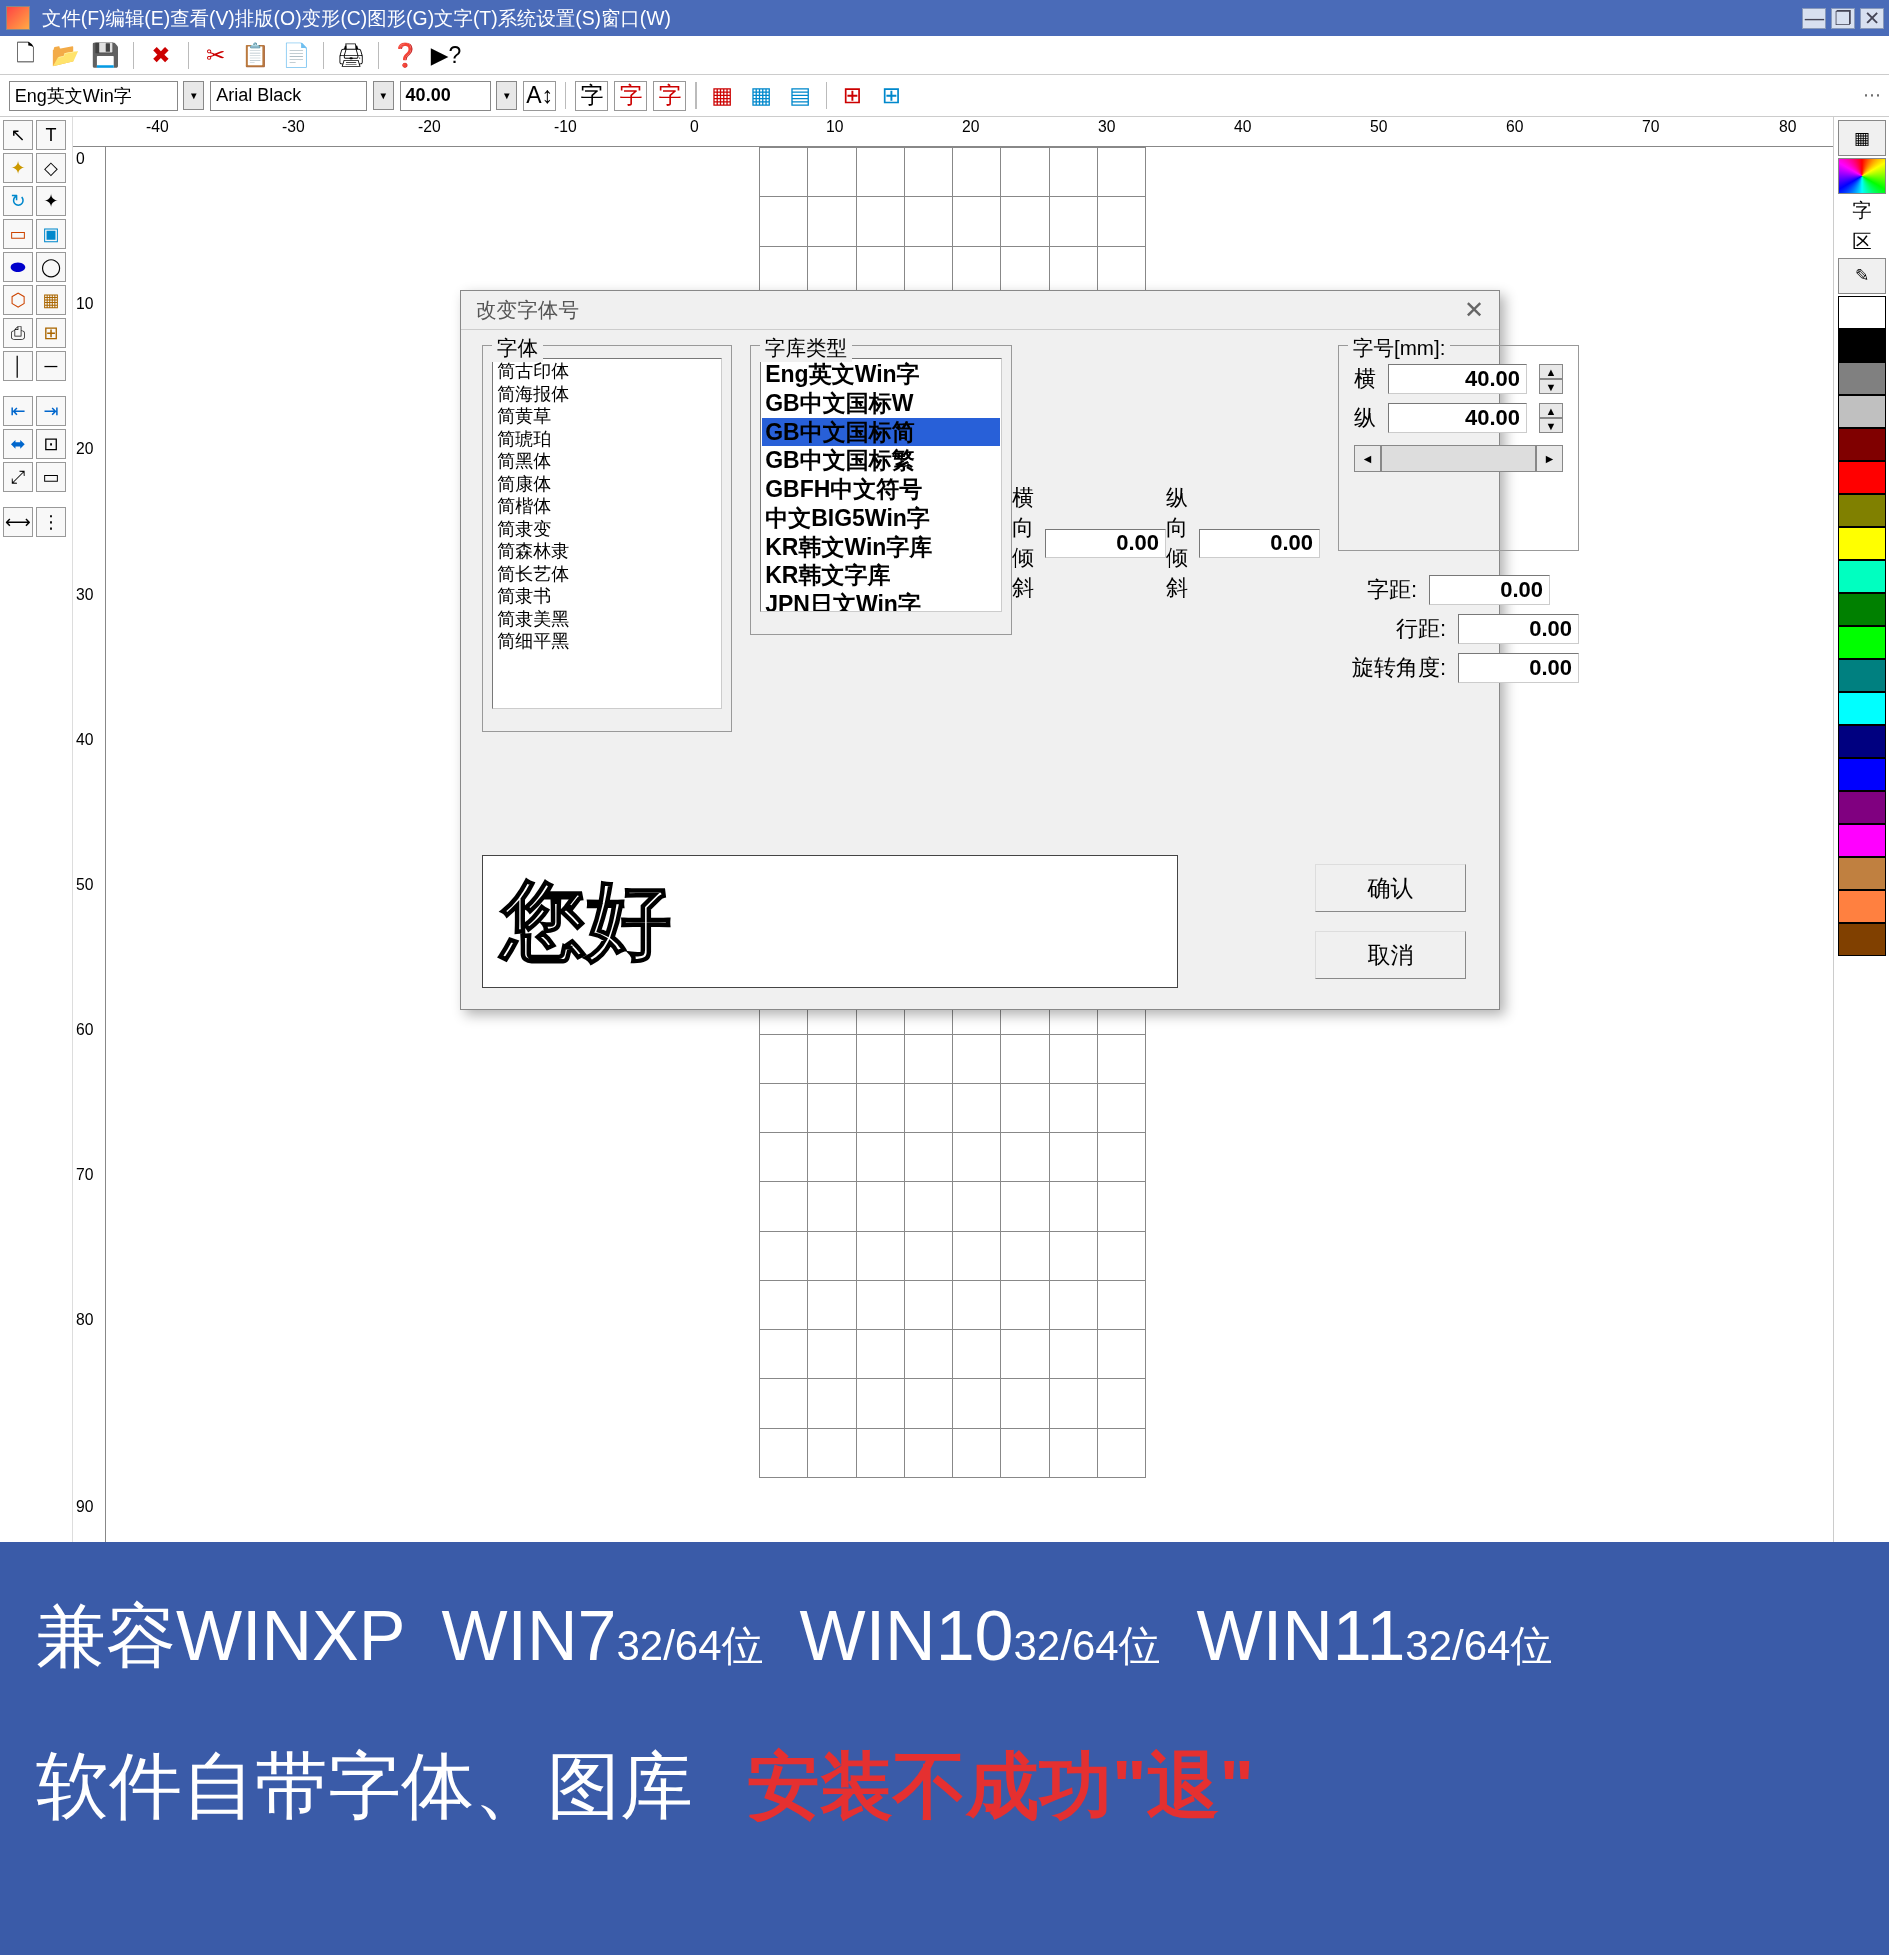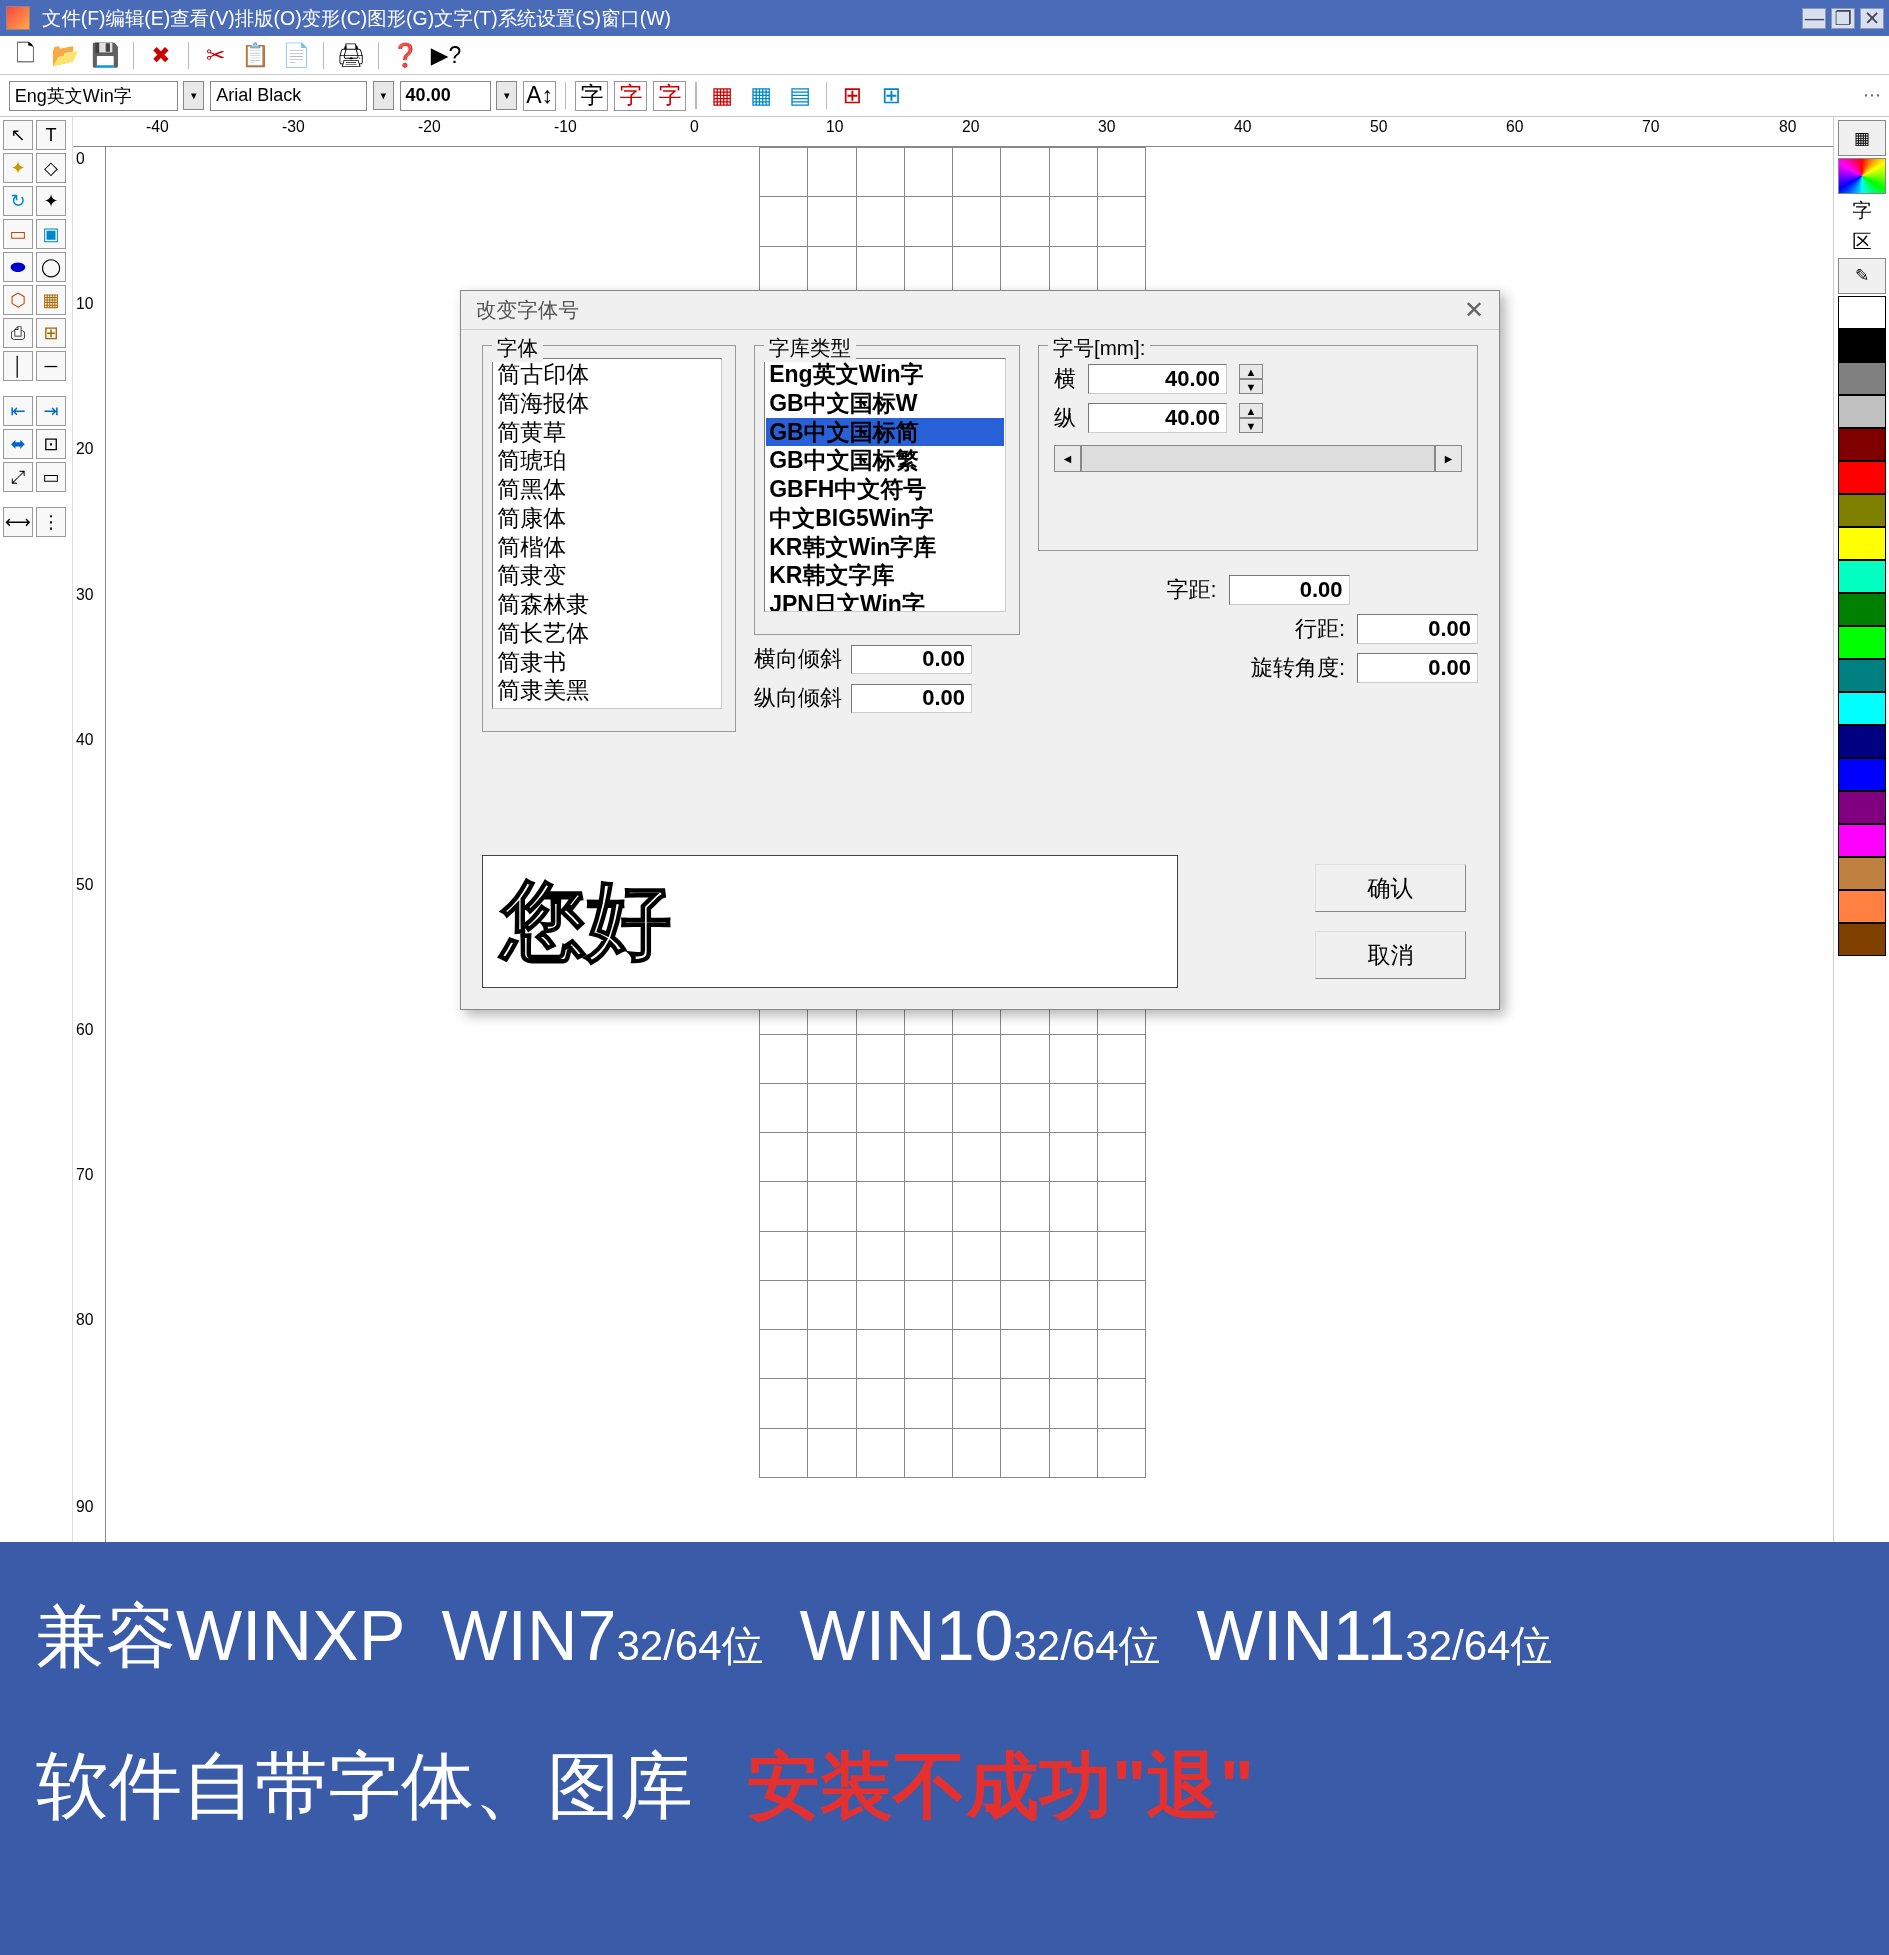--- a/index.html
+++ b/index.html
@@ -36,21 +36,21 @@
 .palette-label{font-size:19.4px;margin:3px 0;text-align:center;line-height:1.2}
 .color-sw{width:48px;height:33px;border:0.6px solid #000}
 .statusbar{height:33px;background:#f0f0f0;border-top:0.6px solid #999;display:flex;align-items:center;justify-content:flex-end;padding:0 12px;gap:15px;font-size:19.4px}
 .statusbar .cell{border:0.6px inset #ccc;padding:1.2px 9px;background:#f8f8f8}
 .dialog{position:absolute;left:460px;top:290px;width:1040px;height:720px;background:#f0f0f0;border:1.2px solid #888;box-shadow:4.8px 4.8px 12px rgba(0,0,0,.3);z-index:100}
 .dlg-title{height:39px;display:flex;align-items:center;padding:0 15px;font-size:20.6px;color:#555;border-bottom:0.6px solid #ccc}
 .dlg-close{margin-left:auto;font-size:24px;color:#666;cursor:pointer}
 .dlg-body{padding:15px 21px;display:flex;gap:18px}
 .fieldset{border:0.6px solid #999;position:relative;padding:12px 9px 9px}
 .fieldset .legend{position:absolute;top:-12px;left:9px;background:#f0f0f0;padding:0 4.8px;font-size:20.6px}
-.font-list{width:230px;height:351px;background:#fff;border:1.2px inset #ccc;overflow:hidden;font-size:23px;line-height:1.25;padding:1.2px}
+.font-list{width:230px;height:351px;background:#fff;border:1.2px inset #ccc;overflow:hidden;font-size:18px;line-height:1.25;padding:1.2px}
 .font-list div{padding:0 3px;white-space:nowrap}
 .libtype-list{width:242px;height:254px;background:#fff;border:1.2px inset #ccc;overflow:hidden;font-size:23px;line-height:1.25;padding:1.2px;font-weight:bold}
 .libtype-list div{padding:0 3px;white-space:nowrap}
 .libtype-list .sel{background:#2860d8;color:#000000}
 .size-row{display:flex;align-items:center;gap:12px;margin-bottom:9px;font-size:22px}
 .num-input{width:139px;height:30px;border:1.2px inset #ccc;background:#fff;padding:0 6px;font-size:22px;font-weight:bold;text-align:right}
 .spinner{width:24px;height:30px;display:flex;flex-direction:column}
 .spinner div{flex:1;border:0.6px solid #888;background:#e8e8e8;display:flex;align-items:center;justify-content:center;font-size:11px}
 .hscroll{display:flex;height:27px;margin-top:12px}
 .hscroll .btn{width:27px;border:0.6px solid #888;background:#e8e8e8;display:flex;align-items:center;justify-content:center}
@@ -540,21 +540,21 @@
             <div>简康体</div>
             <div>简楷体</div>
             <div>简隶变</div>
             <div>简森林隶</div>
             <div>简长艺体</div>
             <div>简隶书</div>
             <div>简隶美黑</div>
             <div>简细平黑</div>
           </div>
       </div>
-      <div style="display:flex;flex-direction:column">
+      <div style="display:flex;flex-direction:row">
         <div class="fieldset" style="width:266px;height:290px">
           <div class="legend">字库类型</div>
           <div class="libtype-list" id="lib-list">
               <div>Eng英文Win字</div>
               <div>GB中文国标W</div>
               <div class="sel">GB中文国标简</div>
               <div>GB中文国标繁</div>
               <div>GBFH中文符号</div>
               <div>中文BIG5Win字</div>
               <div>KR韩文Win字库</div>

